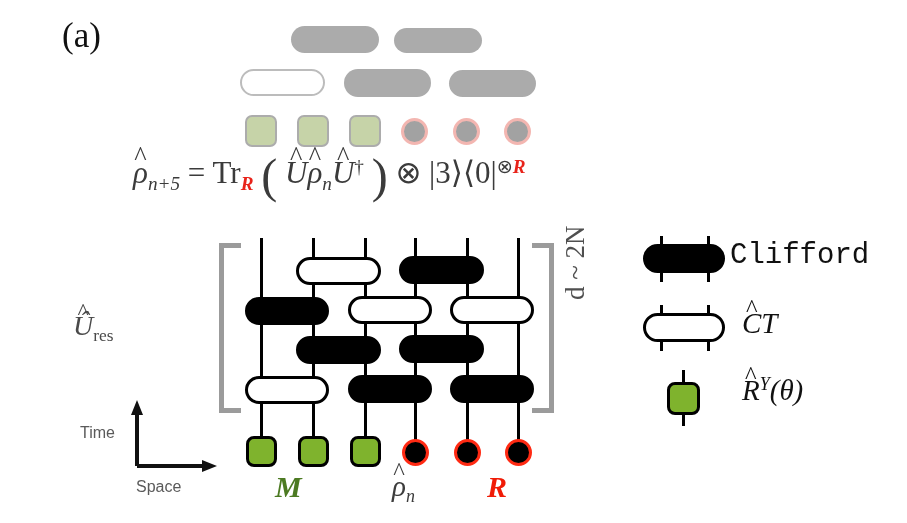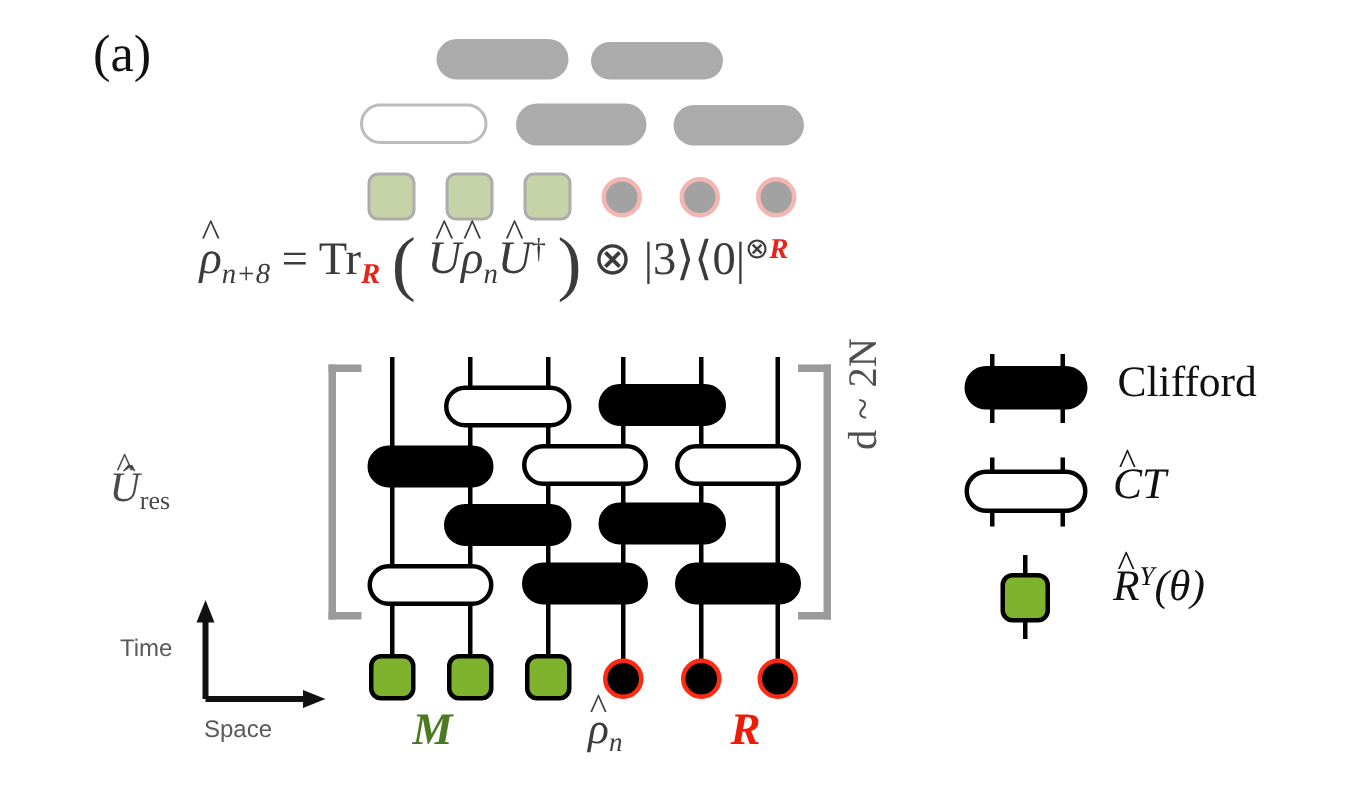--- a/index.html
+++ b/index.html
@@ -139,21 +139,21 @@
 
     <div class="ghost-sq" style="left:245px;top:115px;width:32px;height:32px;"></div>
     <div class="ghost-sq" style="left:297px;top:115px;width:32px;height:32px;"></div>
     <div class="ghost-sq" style="left:349px;top:115px;width:32px;height:32px;"></div>
     <div class="ghost-dot" style="left:401px;top:118px;width:27px;height:27px;"></div>
     <div class="ghost-dot" style="left:453px;top:118px;width:27px;height:27px;"></div>
     <div class="ghost-dot" style="left:504px;top:118px;width:27px;height:27px;"></div>
   </div>
 
   <div class="abs" id="equation">
-    <span class="hatwrap"><span class="hatm">^</span><span class="it">ρ</span></span><span class="sub it">n+8</span>
+    <span class="hatwrap"><span class="hatm">^</span><span class="it">ρ</span></span><span class="sub it">n+5</span>
     <span>=</span>
     <span>Tr</span><span class="sub red">R</span>
     <span class="bigparen">(</span>
     <span class="hatwrap"><span class="hatm">^</span><span class="it">U</span></span><span class="hatwrap"><span class="hatm">^</span><span class="it">ρ</span></span><span class="sub it">n</span><span class="hatwrap"><span class="hatm">^</span><span class="it">U</span></span><span class="sup">†</span>
     <span class="bigparen">)</span>
     <span>⊗</span>
     <span>|3⟩⟨0|</span><span class="sup">⊗</span><span class="sup red">R</span>
   </div>
 
   <div class="abs" style="left:0;top:0;width:620px;height:523px;">
@@ -219,21 +219,21 @@
     </div>
     <div class="lbl" id="r-label">R</div>
   </div>
 
   <div class="abs" style="left:630px;top:230px;width:277px;height:200px;">
 
     <div class="lg-row" style="left:0;top:0;width:277px;height:60px;">
       <div class="lg-stub" style="left:30px;top:6px;height:46px;"></div>
       <div class="lg-stub" style="left:77px;top:6px;height:46px;"></div>
       <div class="pill black" style="left:13px;top:14px;width:82px;height:29px;"></div>
-      <div class="lg-txt" style="left:115px;top:9px;">Clifford</div>
+      <div class="lg-txt" style="left:100px;top:9px;font-family:Liberation Mono, monospace;">Clifford</div>
     </div>
 
     <div class="lg-row" style="left:0;top:69px;width:277px;height:60px;">
       <div class="lg-stub" style="left:30px;top:6px;height:46px;"></div>
       <div class="lg-stub" style="left:77px;top:6px;height:46px;"></div>
       <div class="pill white" style="left:13px;top:14px;width:82px;height:29px;"></div>
       <div class="lg-txt" style="left:112px;top:8px;">
         <span class="hatwrap"><span class="hatm">^</span><span style="font-style:italic;">C</span></span><span style="font-style:italic;">T</span>
       </div>
     </div>

